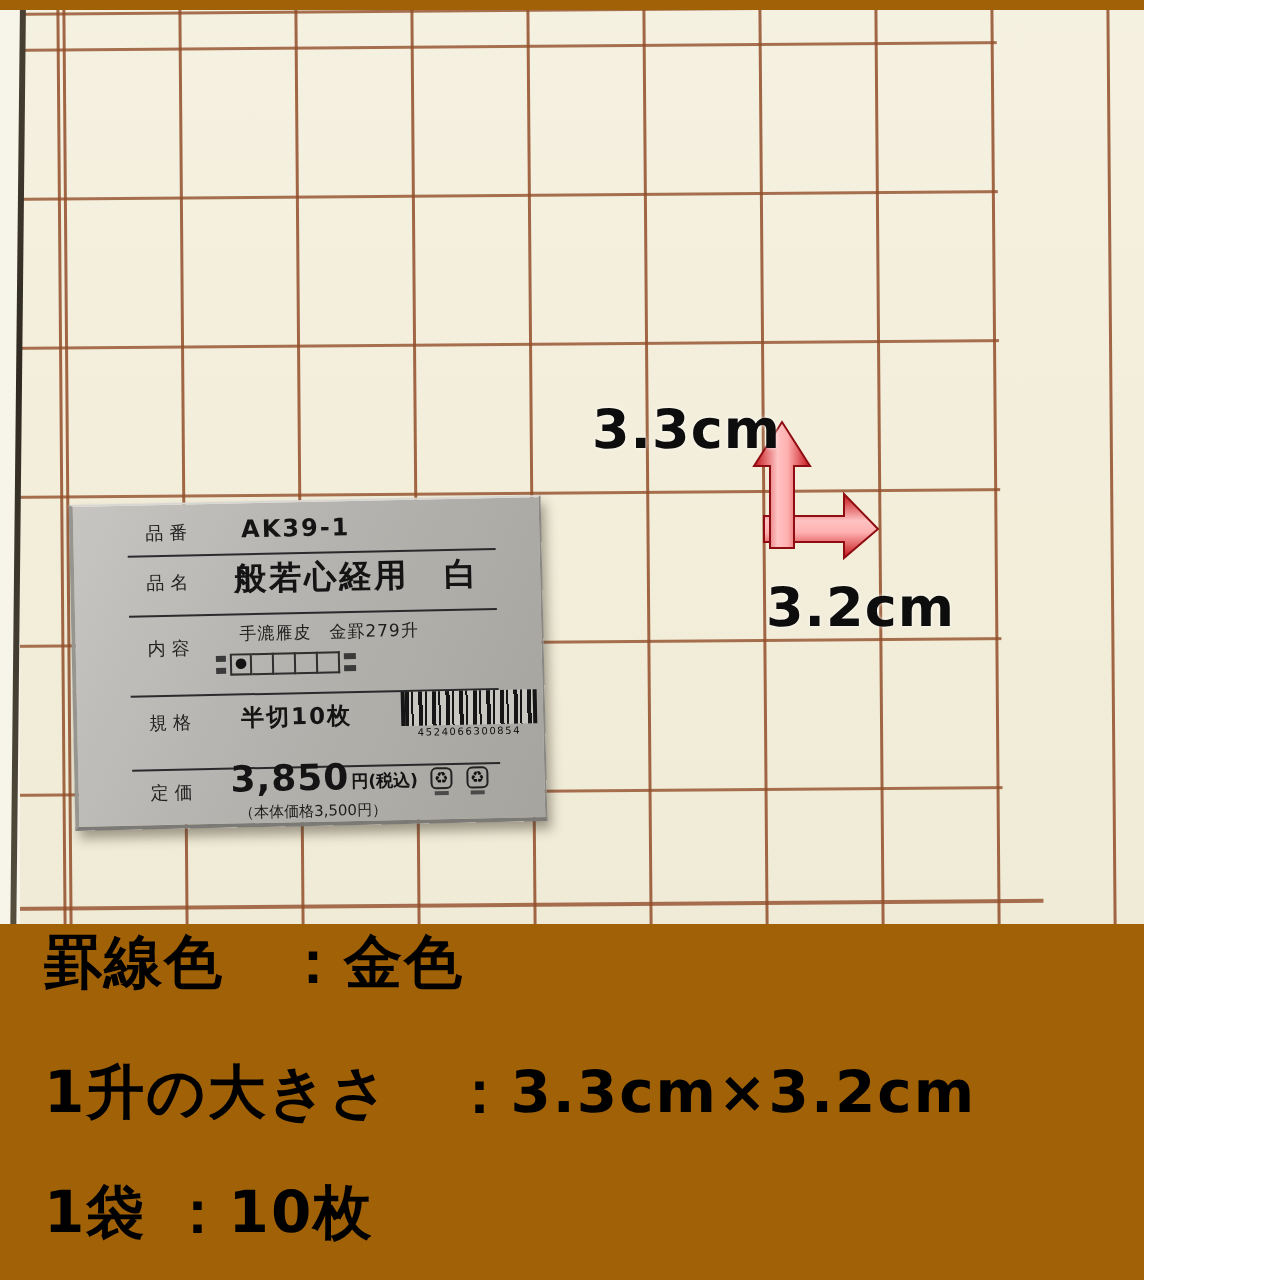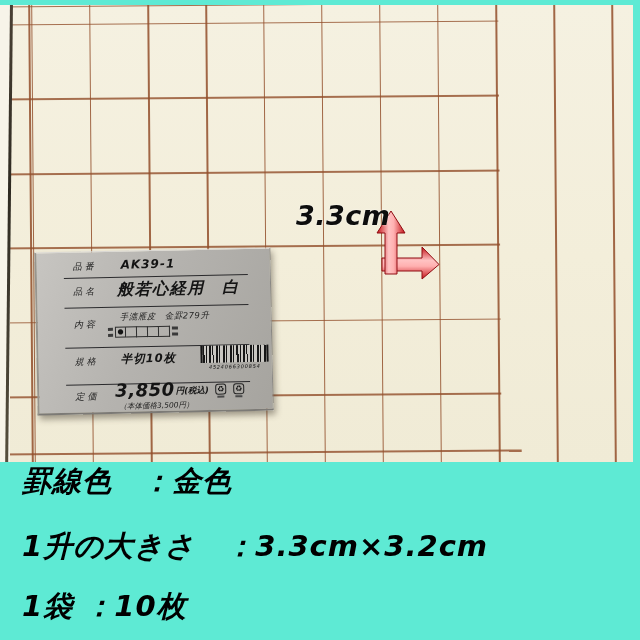--- a/index.html
+++ b/index.html
@@ -1,18 +1,18 @@
 <!DOCTYPE html>
 <html><head>
 <meta charset="utf-8">
 <style>
   html,body{margin:0;padding:0;background:#ffffff;}
   *{box-sizing:border-box;}
-  .stage{position:relative;width:640px;height:640px;background:#5eead4;overflow:hidden;
-         font-family:"DejaVu Sans","Liberation Sans",sans-serif;font-style:italic;}
+  .stage{position:relative;width:572px;height:640px;background:#a16207;overflow:hidden;
+         font-family:"DejaVu Sans","Liberation Sans",sans-serif;}
 
   
   .photo{position:absolute;left:0;top:5px;width:633px;height:457px;
          background:linear-gradient(180deg,#f5f1e1 0%,#f3eeda 55%,#f0ebd6 100%);overflow:hidden;}
   .paper-left-strip{position:absolute;left:0;top:0;width:10px;height:100%;background:#f7f4e9;}
   .paper-edge{position:absolute;left:10px;top:-4px;width:3px;height:470px;
               background:linear-gradient(180deg,#4a4134,#2e2a22 40%,#57503f);
               transform:rotate(0.6deg);transform-origin:top left;}
   .grid-wrap{position:absolute;left:-4px;top:-4px;right:-4px;bottom:-4px;
              transform:rotate(-0.45deg);}
@@ -106,20 +106,21 @@
         <stop offset="0" stop-color="#c41318"></stop>
           <stop offset="0.42" stop-color="#ffc2c2"></stop>
         <stop offset="0.6" stop-color="#ffb0b0"></stop>
           <stop offset="1" stop-color="#c41318"></stop>
       </linearGradient>
     </defs>
     <polygon points="14,53 54,53 54,42 71,59.5 54,74 54,66 14,66" fill="url(#gh)" stroke="#8f0d12" stroke-width="1"></polygon>
     <polygon points="23,6 37,28 29,28 29,69 17,69 17,28 9,28" fill="url(#gv)" stroke="#8f0d12" stroke-width="1"></polygon>
   </svg>
   <div class="dim dim-v">3.3cm</div>
+  <div class="dim dim-h">3.2cm</div>
 
   <div class="card">
     <div class="rule r1"></div>
     <div class="rule r2"></div>
     <div class="rule r3"></div>
     <div class="rule r4"></div>
 
     <span class="rlabel l1">品番</span>
     <span class="rlabel l2">品名</span>
     <span class="rlabel l3">内容</span>

